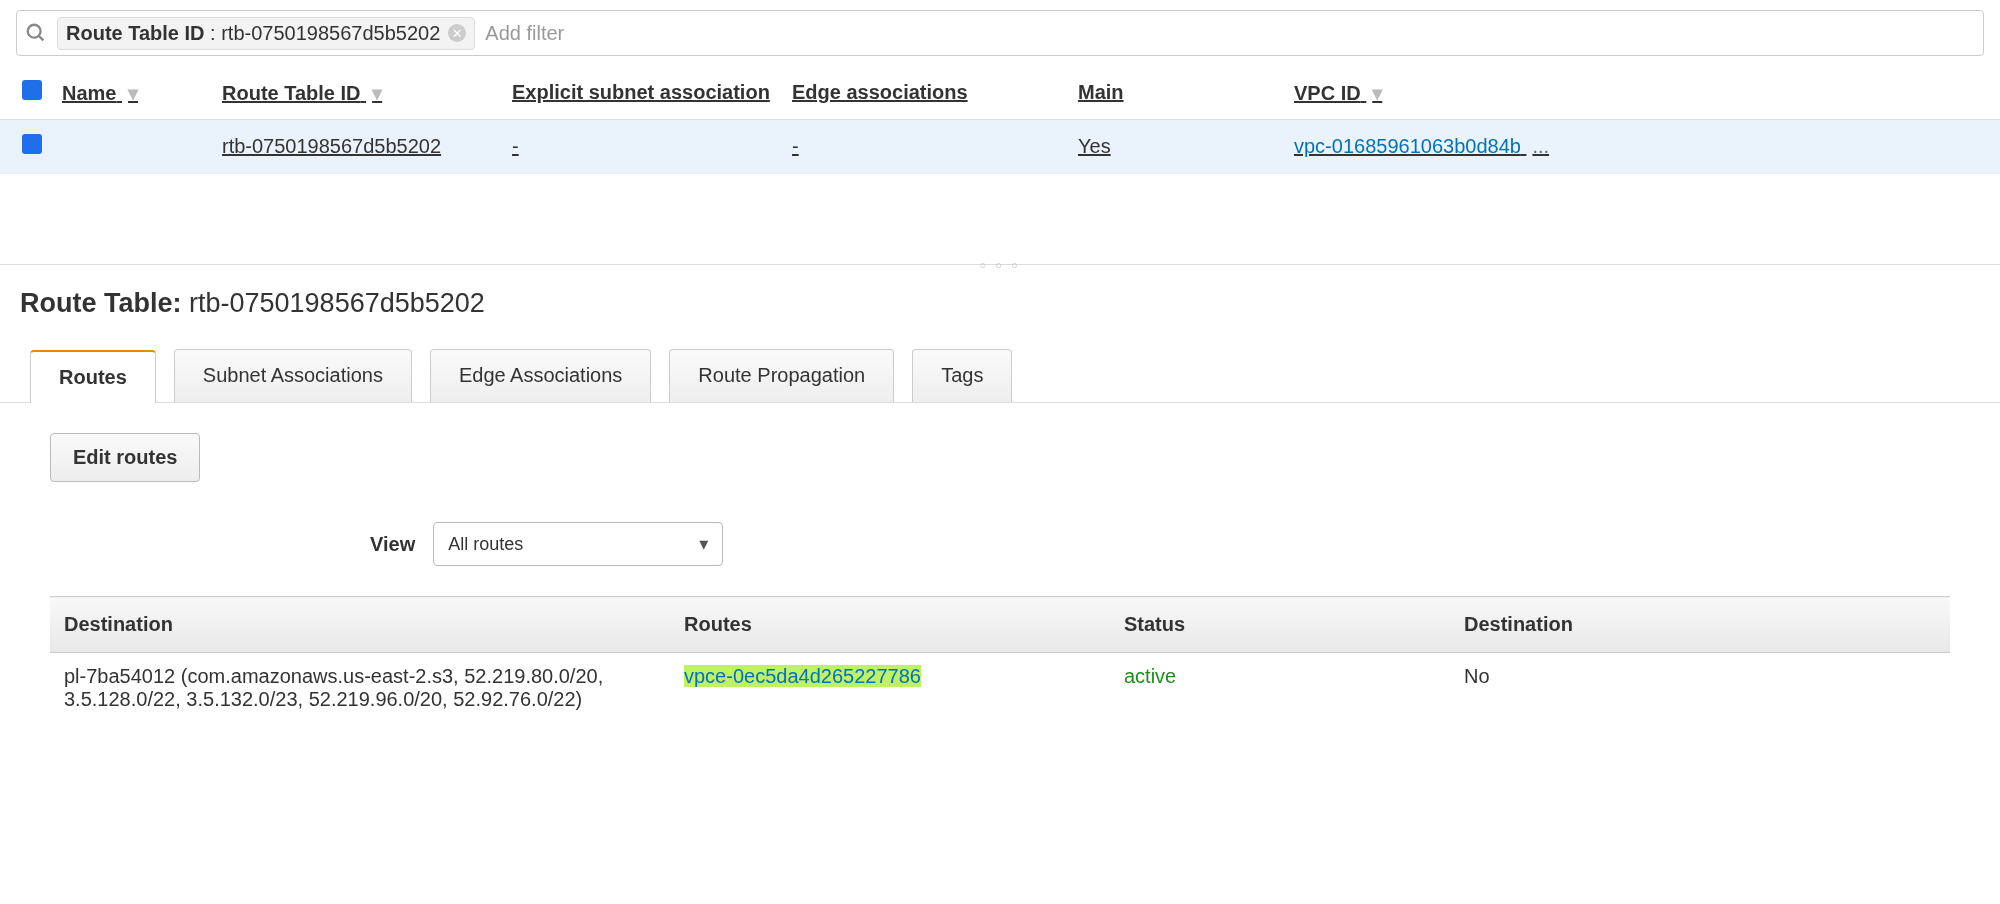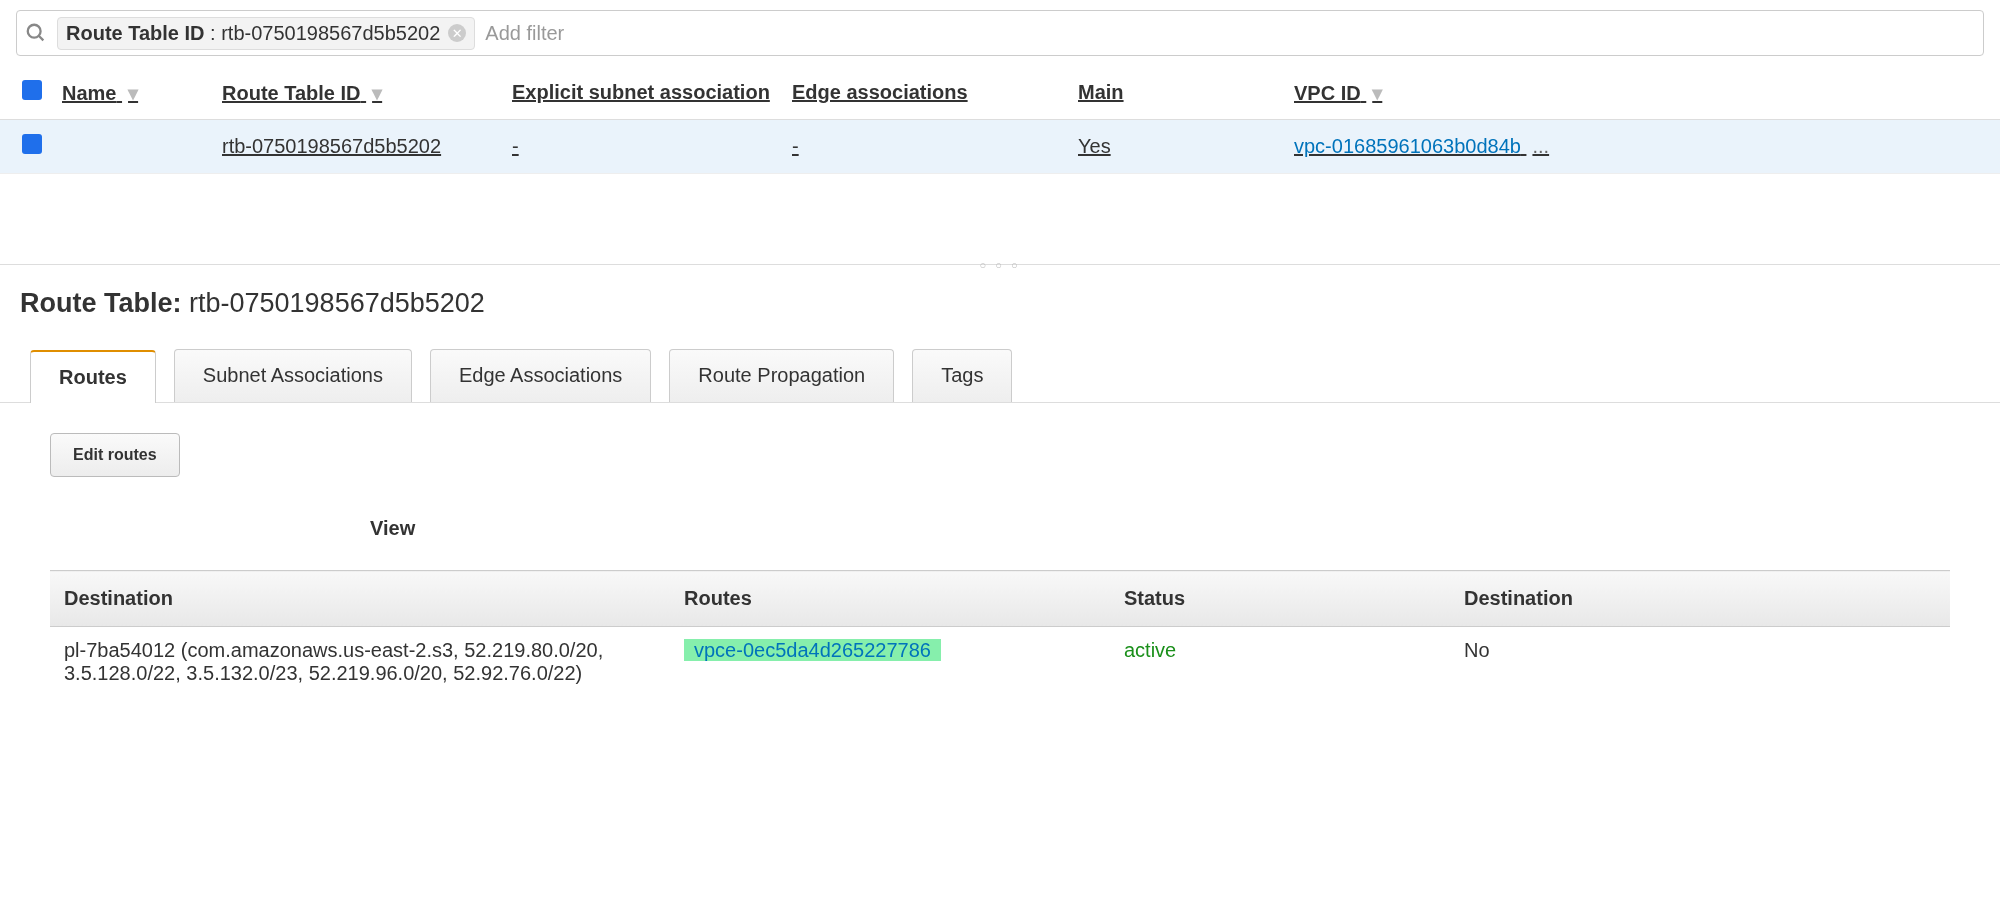--- a/index.html
+++ b/index.html
@@ -138,21 +138,21 @@
       font-weight: 700;
       border-top: 2px solid #e08e00;
       top: 1px;
     }
 
     
     .panel-inner { padding: 30px 50px; }
     .btn {
       display: inline-block;
       padding: 12px 22px;
-      font-size: 16px;
+      font-size: 20px;
       font-weight: 700;
       color: #333;
       background: linear-gradient(#fafafa, #ededed);
       border: 1px solid #bbb;
       border-radius: 4px;
       cursor: pointer;
     }
 
     
     .view-row {
@@ -195,22 +195,22 @@
     .routes-tbl tbody td {
       padding: 12px 14px;
       font-size: 20px;
       vertical-align: top;
       color: #333;
     }
     .routes-tbl tbody tr + tr td { padding-top: 6px; }
     .status-active { color: #1a8f1a; }
     .target-sel {
       color: #0073bb;
-      background: #86efac;
-      padding: 0 10px;
+      background: #bef264;
+      padding: 0 0;
     }
 
     .col-cb { width: 48px; padding-left: 22px !important; }
     .col-name { width: 160px; }
     .col-rt   { width: 290px; }
     .col-esa  { width: 280px; }
     .col-edge { width: 286px; }
     .col-main { width: 216px; }
   </style>
 </head>
@@ -294,20 +294,24 @@
   <div class="tab">Edge Associations</div>
   <div class="tab">Route Propagation</div>
   <div class="tab">Tags</div>
 </div>
 
 <div class="panel-inner">
   <button class="btn">Edit routes</button>
 
   <div class="view-row">
     <label>View</label>
+    <div class="select">
+      <span>All routes</span>
+      <span class="caret">▾</span>
+    </div>
   </div>
 
   <table class="routes-tbl">
     <colgroup>
       <col style="width:620px">
       <col style="width:440px">
       <col style="width:340px">
       <col>
     </colgroup>
     <thead>

